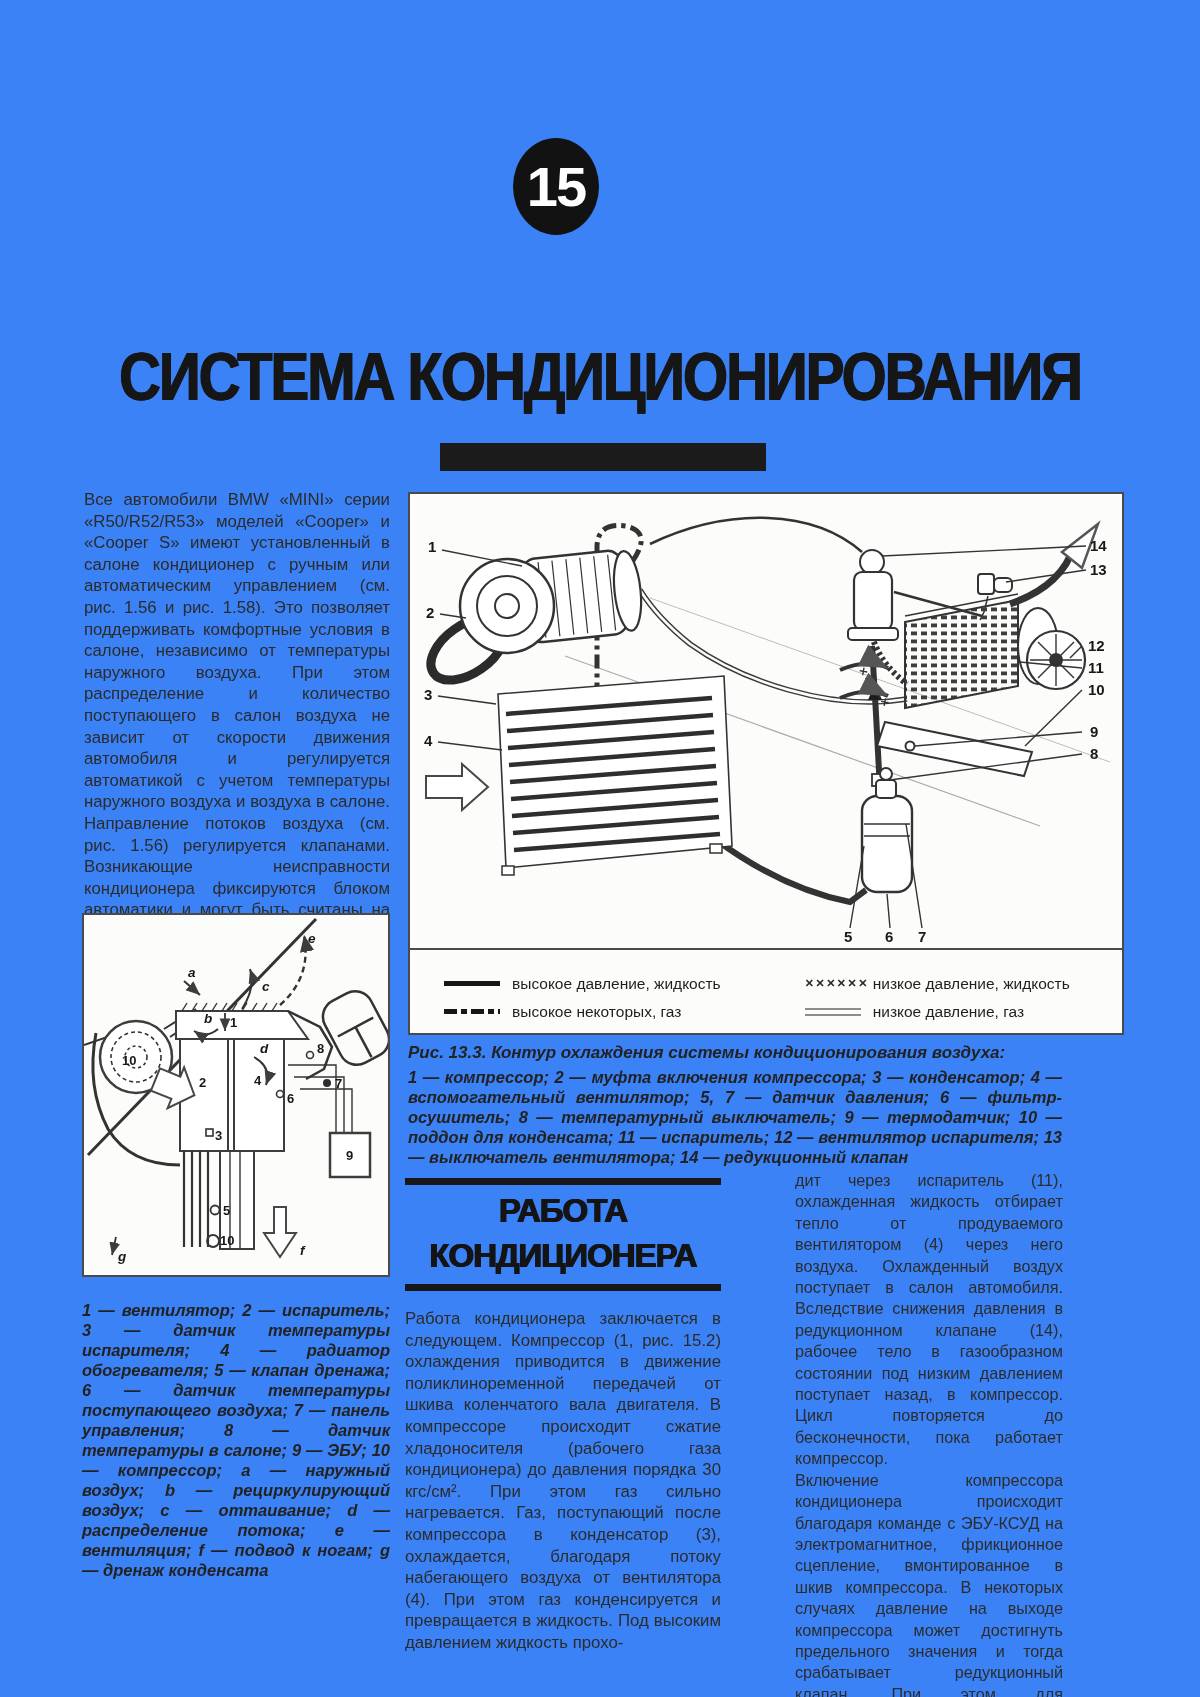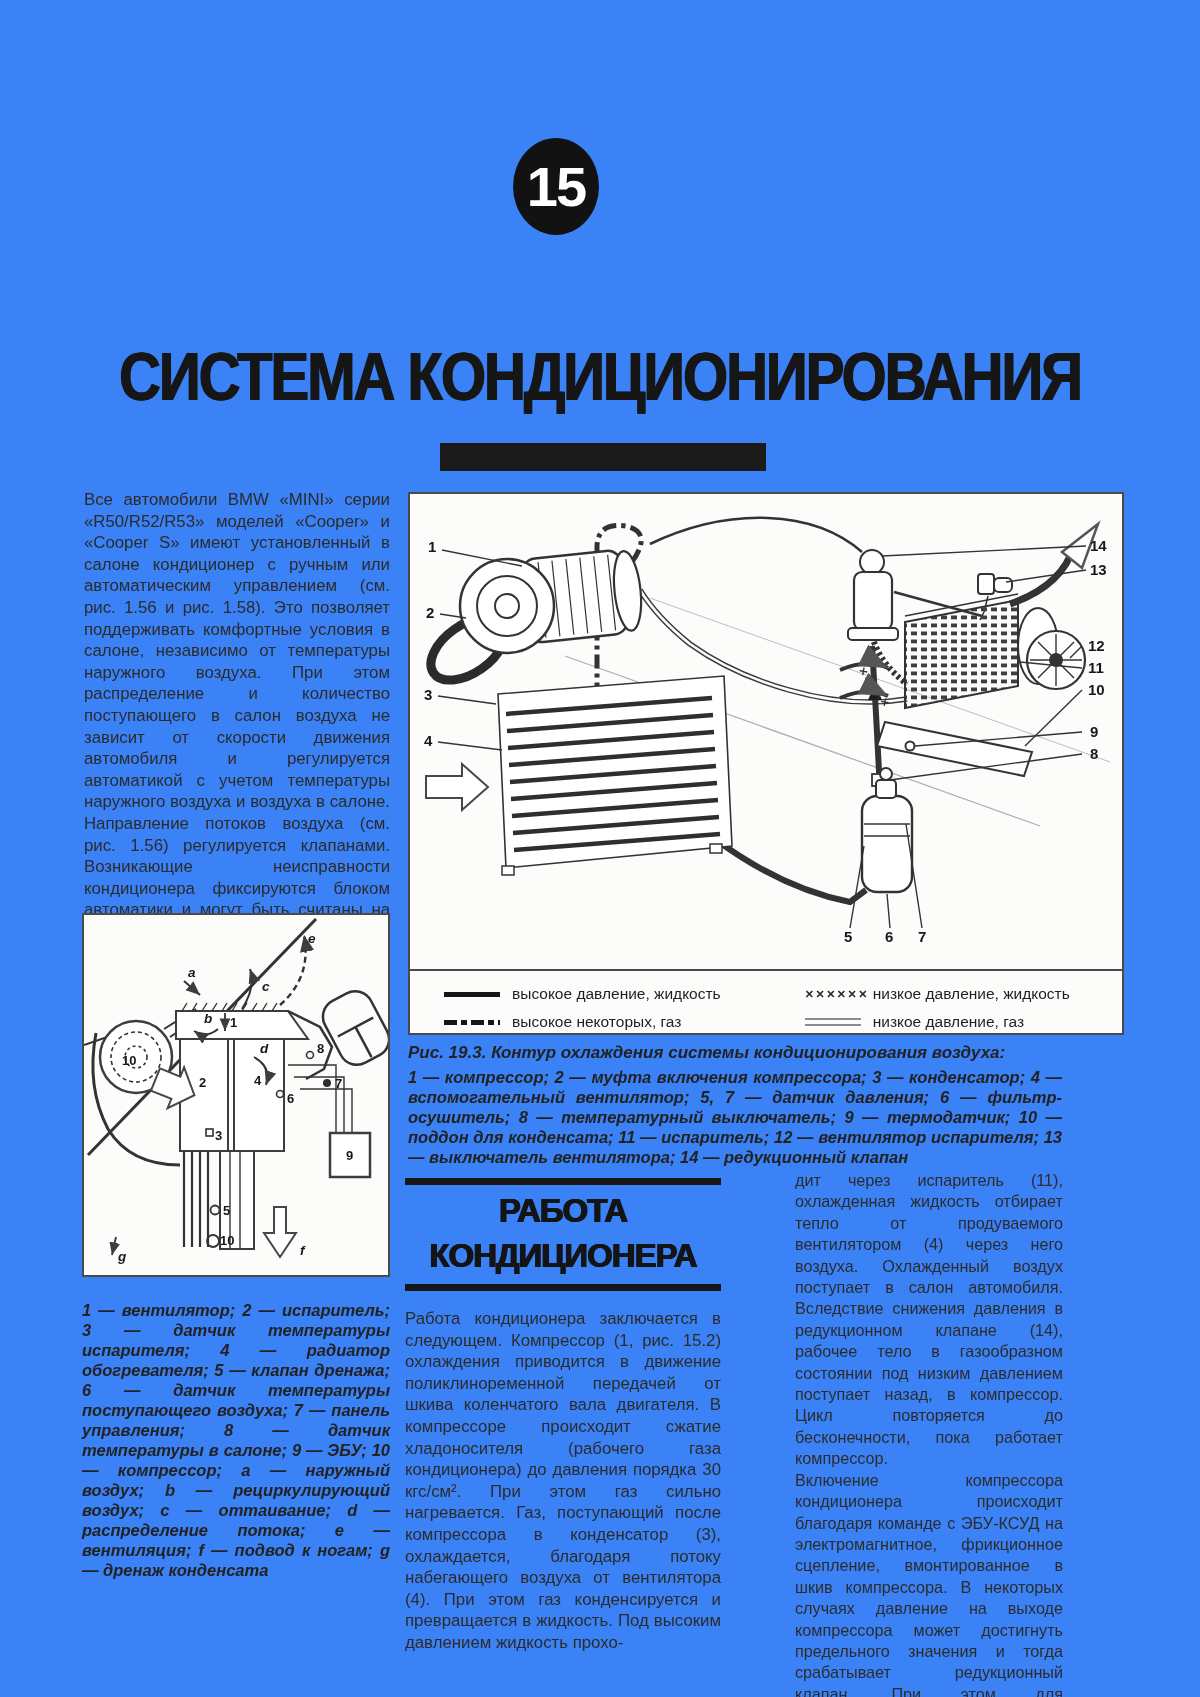--- a/index.html
+++ b/index.html
@@ -30,21 +30,21 @@
 
   
   .cap{font-weight:bold;font-style:italic;color:#222;}
   .cap p{margin:0;}
   .cap .cap-title{font-size:17px;line-height:21px;margin-bottom:4px;text-align:justify;}
   .cap .cap-body{font-size:16.5px;line-height:20px;text-align:justify;}
   .cap151{left:82px;top:1300px;width:308px;}
   .cap152{left:408px;top:1042px;width:654px;}
 
   
-  .legend{position:absolute;left:0;right:0;bottom:0;height:64px;border-top:2px solid #4a4a4a;
+  .legend{position:absolute;left:0;right:0;bottom:0;height:85px;border-top:2px solid #4a4a4a;
           display:grid;grid-template-columns:54% 46%;align-content:center;row-gap:10px;
           padding:12px 10px 0 34px;box-sizing:border-box;}
   .lg-item{display:flex;align-items:center;gap:12px;font-size:15.5px;color:#1f1f1f;}
   .s-solid{width:56px;height:5px;background:#161616;flex:0 0 auto;}
   .s-dashdot{width:56px;height:5px;flex:0 0 auto;
       background:repeating-linear-gradient(90deg,#161616 0 13px,transparent 13px 17px,#161616 17px 23px,transparent 23px 27px);}
   .s-x{width:56px;flex:0 0 auto;font-size:11px;font-weight:bold;letter-spacing:1.5px;color:#2a2a2a;line-height:1;}
   .s-double{width:56px;height:8px;flex:0 0 auto;border-top:2px solid #8d8d8d;border-bottom:2px solid #8d8d8d;box-sizing:border-box;}
 
   
@@ -332,21 +332,21 @@
         <span>высокое некоторых, газ</span>
       </div>
       <div class="lg-item">
         <span class="s-double"></span>
         <span>низкое давление, газ</span>
       </div>
     </div>
   </div>
 
   <div class="abs cap cap152">
-    <p class="cap-title">Рис. 19.3. Контур охлаждения системы кондиционирования воздуха:</p>
+    <p class="cap-title">Рис. 13.3. Контур охлаждения системы кондиционирования воздуха:</p>
     <p class="cap-body">1 — компрессор; 2 — муфта включения компрессора; 3 — конденсатор; 4 — вспомогательный вентилятор; 5, 7 — датчик давления; 6 — фильтр-осушитель; 8 — температурный выключатель; 9 — термодатчик; 10 — поддон для конденсата; 11 — испаритель; 12 — вентилятор испарителя; 13 — выключатель вентилятора; 14 — редукционный клапан</p>
   </div>
 
   <div class="abs workhead">
     <div class="rule"></div>
     <h2>РАБОТА</h2>
     <h2>КОНДИЦИОНЕРА</h2>
     <div class="rule bot"></div>
   </div>
 

